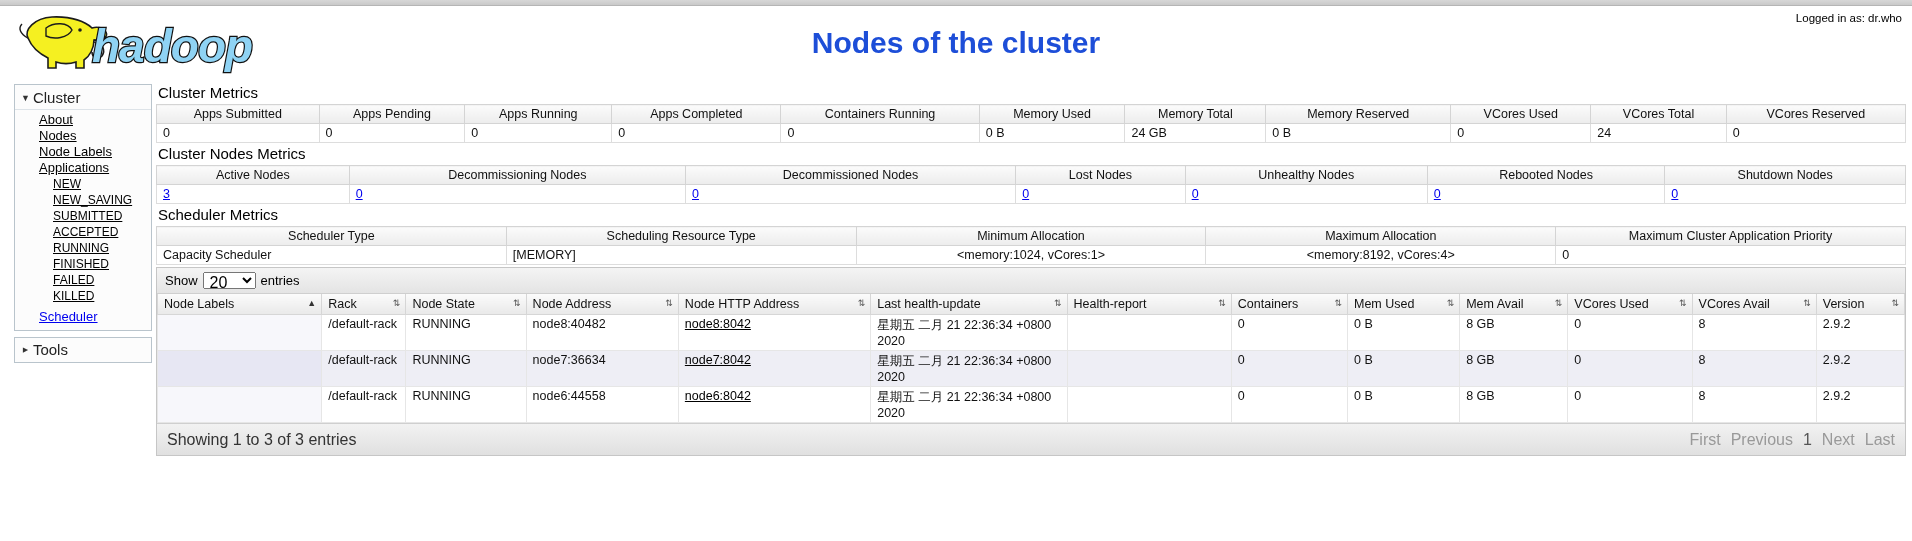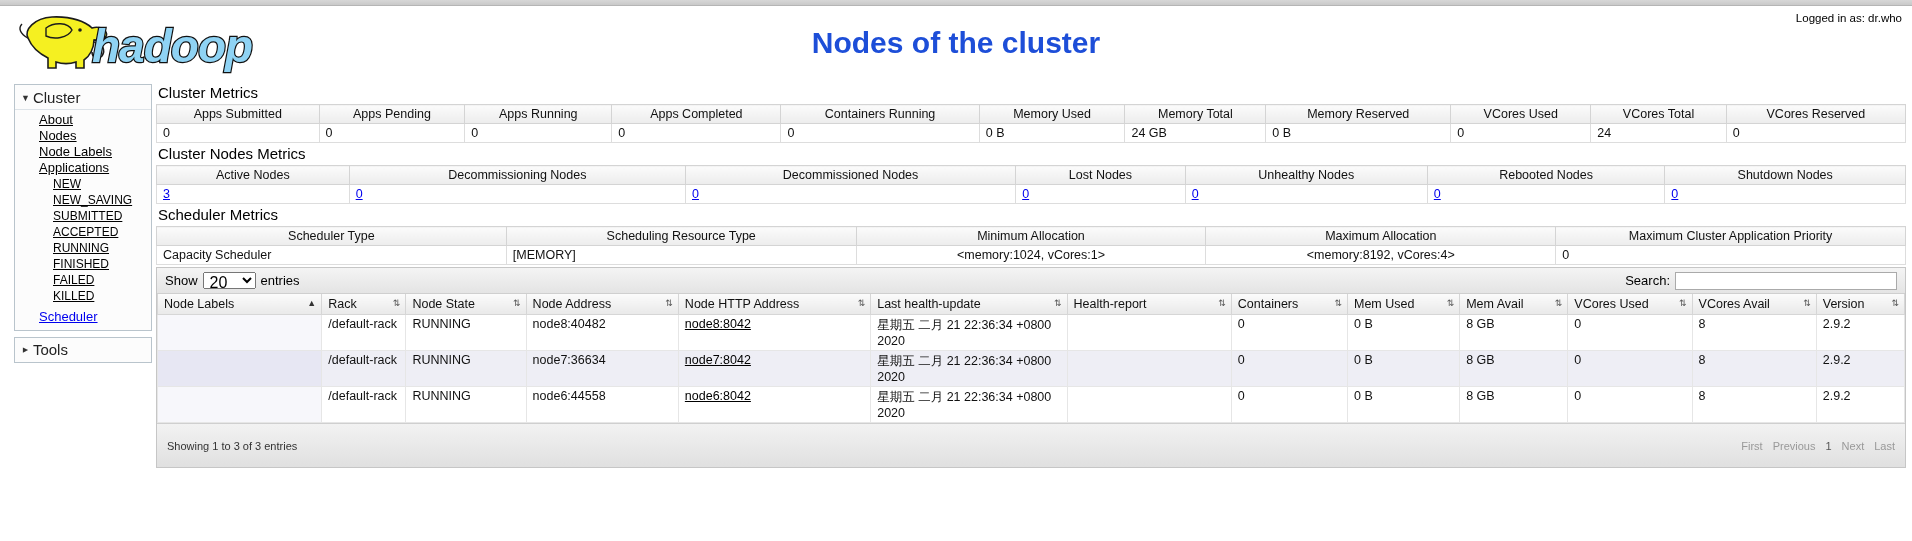--- a/index.html
+++ b/index.html
@@ -210,22 +210,22 @@
   table.nodes tbody tr.odd  td.sorted { background: #f7f7fb; }
   table.nodes a { color: #000; text-decoration: underline; }
 
   .dt-bottom {
     background: linear-gradient(to bottom, #f2f2f2, #e0e0e0);
     border-top: 1px solid #cfcfcf;
     padding: 5px 10px;
     display: flex;
     align-items: center;
     justify-content: space-between;
-    font-size: 11px;
-    height: 44px;
+    font-size: 16px;
+    height: 32px;
   }
   .dt-info { color: #333; }
   .dt-paginate { display: flex; gap: 10px; color: #999; }
   .dt-paginate span { cursor: default; }
   .dt-paginate .current { color: #555; }
 
   .wrap2 { white-space: normal; }
 </style>
 </head>
 <body>
@@ -380,24 +380,20 @@
         <div class="dt-length">
           <span>Show</span>
           <select>
             <option>20</option>
             <option>40</option>
             <option>60</option>
             <option>80</option>
             <option>100</option>
           </select>
           <span>entries</span>
-        </div>
-        <div class="dt-filter">
-          <span>Search:</span>
-          <input type="text" placeholder="" style="">
         </div>
       </div>
 
       <table class="nodes">
         <thead>
           <tr>
             <th style="width:8.2%"><span class="sorter asc">▲</span><span>Node Labels</span></th>
             <th style="width:4.2%"><span class="sorter">⇅</span><span>Rack</span></th>
             <th style="width:6.0%"><span class="sorter">⇅</span><span>Node State</span></th>
             <th style="width:7.6%"><span class="sorter">⇅</span><span>Node Address</span></th>

